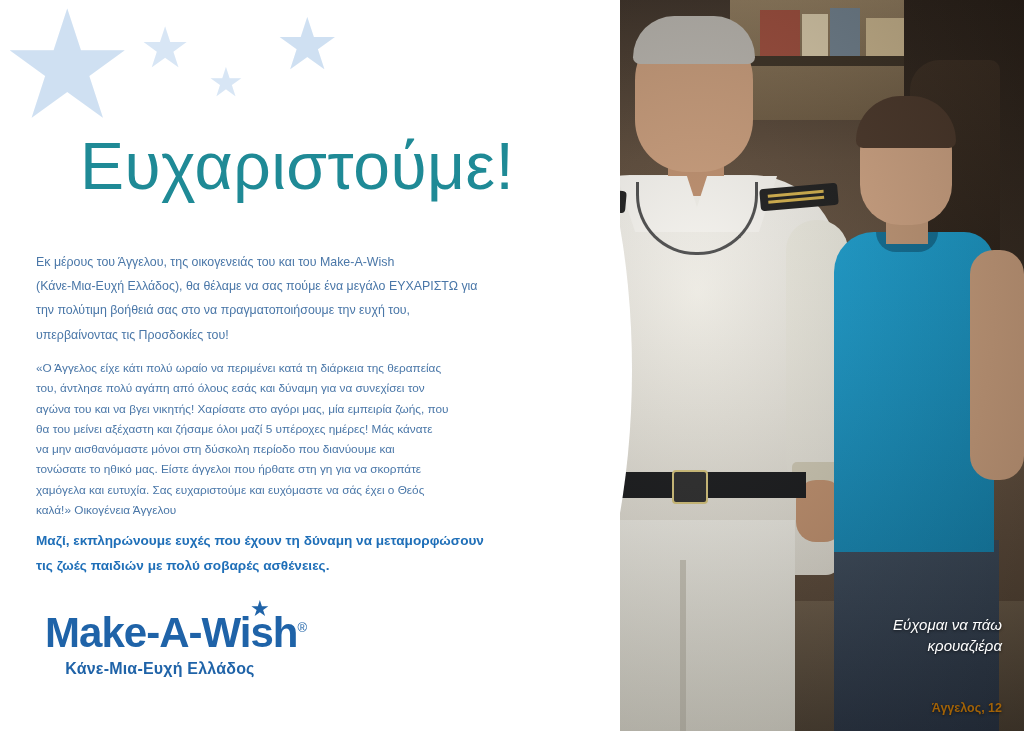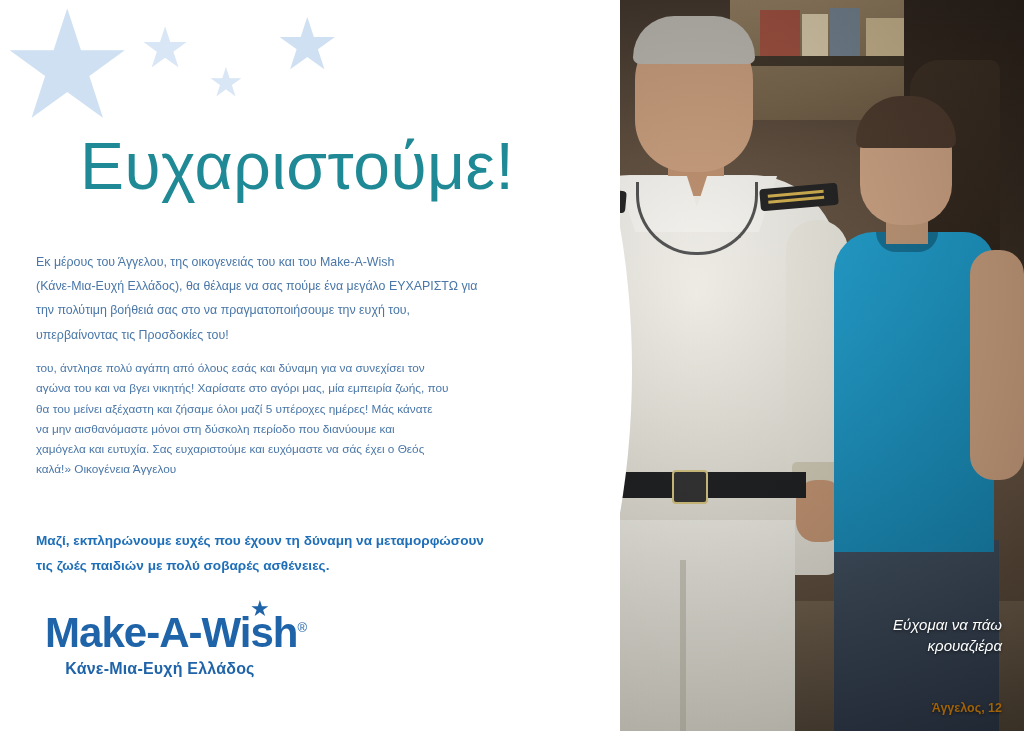--- a/index.html
+++ b/index.html
@@ -398,24 +398,26 @@
     <div class="headline">Ευχαριστούμε!</div>
 
     <div class="intro">
       <p>Εκ μέρους του Άγγελου, της οικογενειάς του και του Make-A-Wish</p>
       <p>(Κάνε-Μια-Ευχή Ελλάδος), θα θέλαμε να σας πούμε ένα μεγάλο ΕΥΧΑΡΙΣΤΩ για</p>
       <p>την πολύτιμη βοήθειά σας στο να πραγματοποιήσουμε την ευχή του,</p>
       <p>υπερβαίνοντας τις Προσδοκίες του!</p>
     </div>
 
     <div class="quote">
+      <p>«Ο Άγγελος είχε κάτι πολύ ωραίο να περιμένει κατά τη διάρκεια της θεραπείας</p>
       <p>του, άντλησε πολύ αγάπη από όλους εσάς και δύναμη για να συνεχίσει τον</p>
       <p>αγώνα του και να βγει νικητής! Χαρίσατε στο αγόρι μας, μία εμπειρία ζωής, που</p>
       <p>θα του μείνει αξέχαστη και ζήσαμε όλοι μαζί 5 υπέροχες ημέρες! Μάς κάνατε</p>
       <p>να μην αισθανόμαστε μόνοι στη δύσκολη περίοδο που διανύουμε και</p>
+      <p>τονώσατε το ηθικό μας. Είστε άγγελοι που ήρθατε στη γη για να σκορπάτε</p>
       <p>χαμόγελα και ευτυχία. Σας ευχαριστούμε και ευχόμαστε να σάς έχει ο Θεός</p>
       <p>καλά!» Οικογένεια Άγγελου</p>
     </div>
 
     <div class="tagline">
       <p>Μαζί, εκπληρώνουμε ευχές που έχουν τη δύναμη  να μεταμορφώσουν</p>
       <p>τις ζωές παιδιών με πολύ σοβαρές ασθένειες.</p>
     </div>
 
     <div class="logo">

